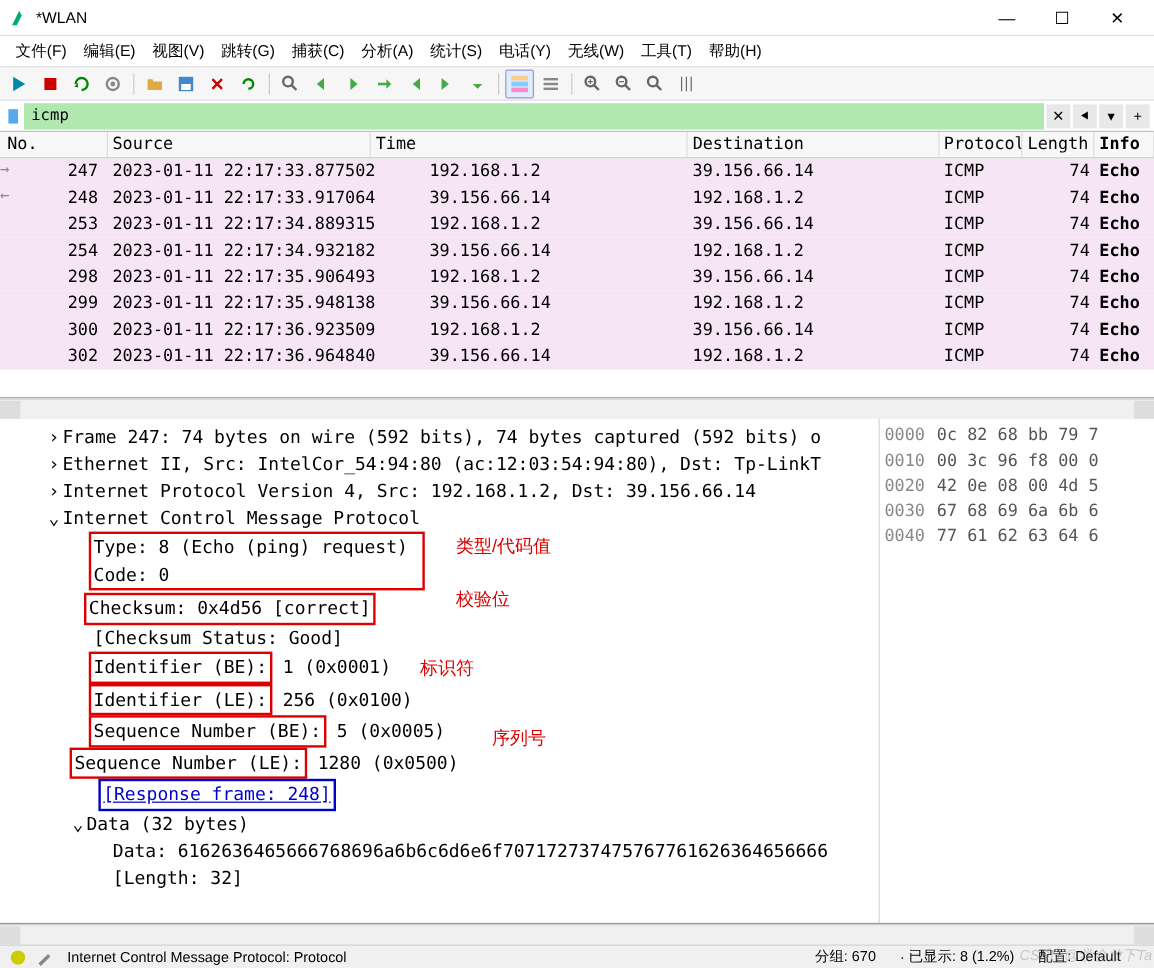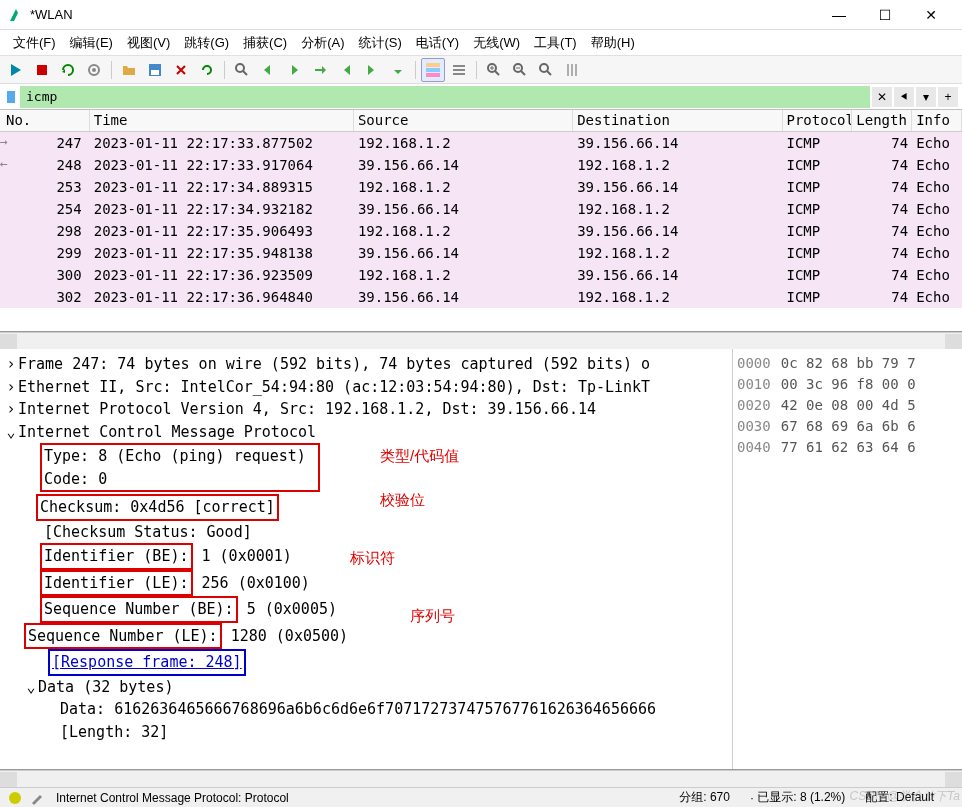--- a/index.html
+++ b/index.html
@@ -19,30 +19,30 @@
 .filter-ctrl { width: 20px; height: 20px; display: flex; align-items: center; justify-content: center; cursor: pointer; background: #e8e8e8; margin-left: 2px; font-size: 12px; }
 .packet-list { flex: 0 0 222px; background: #fff; overflow: auto; font-family: monospace; font-size: 14px; border-bottom: 1px solid #999; position: relative; }
 .pl-header { display: flex; background: #f8f8f8; border-bottom: 1px solid #ccc; position: sticky; top: 0; height: 22px; }
 .pl-col { padding: 2px 4px; border-right: 1px solid #ddd; white-space: nowrap; overflow: hidden; }
 .col-no { width: 90px; text-align: right; padding-right: 8px; }
 .col-time { width: 265px; }
 .col-src { width: 220px; }
 .col-dst { width: 210px; }
 .col-proto { width: 70px; }
 .col-len { width: 60px; text-align: right; }
-.col-info { width: 50px; }
+.col-info { width: 50px; font-weight: bold; }
 .pl-row { display: flex; height: 22px; background: #f5e5f5; align-items: center; }
 .pl-row .pl-col { border-right: none; }
 .scrollbar-h { height: 17px; background: #f0f0f0; border-top: 1px solid #ccc; position: relative; }
 .scrollbar-h::before, .scrollbar-h::after { content: ""; position: absolute; width: 17px; height: 15px; top: 1px; background: #ddd; }
 .scrollbar-h::before { left: 0; }
 .scrollbar-h::after { right: 0; }
 .mid-section { flex: 1; display: flex; border-bottom: 1px solid #999; overflow: hidden; }
 .details-pane { flex: 1; background: #fff; overflow: auto; font-family: monospace; font-size: 15px; padding: 4px 0; line-height: 1.5; position: relative; }
-.details-line { white-space: nowrap; padding: 0 4px; }
+.details-line { white-space: nowrap; padding: 0 4px; margin-left: 34px; }
 .expander { display: inline-block; width: 14px; text-align: center; cursor: pointer; }
 .hex-pane { width: 230px; background: #fff; border-left: 1px solid #ccc; font-family: monospace; font-size: 14px; padding: 4px; line-height: 1.5; overflow: hidden; color: #555; }
 .hex-line { white-space: nowrap; }
 .hex-addr { color: #888; margin-right: 10px; }
 .redbox { border: 2px solid #d00; display: inline-block; padding: 0 2px; }
 .redtext { color: #d00; font-family: Liberation Sans, sans-serif; font-size: 15px; position: absolute; }
 .bluelink { color: #00c; text-decoration: underline; }
 .statusbar { height: 20px; background: #f0f0f0; border-top: 1px solid #ccc; display: flex; align-items: center; padding: 0 8px; font-size: 12px; }
 .sb-section { margin-right: 20px; }
 .sb-flex { flex: 1; }
@@ -211,22 +211,22 @@
   <input class="filter-input" value="icmp" style="">
   <div class="filter-ctrl">✕</div>
   <div class="filter-ctrl">⯇</div>
   <div class="filter-ctrl">▾</div>
   <div class="filter-ctrl">+</div>
 </div>
 
 <div class="packet-list">
   <div class="pl-header">
     <div class="pl-col col-no" style="text-align:left;padding-left:6px">No.</div>
+    <div class="pl-col col-src">Source</div>
     <div class="pl-col col-time">Time</div>
-    <div class="pl-col col-src">Source</div>
     <div class="pl-col col-dst">Destination</div>
     <div class="pl-col col-proto">Protocol</div>
     <div class="pl-col col-len" style="text-align:left">Length</div>
     <div class="pl-col col-info">Info</div>
   </div>
   <div id="packet-rows">
       <div class="pl-row">
         <div class="pl-col col-no">247</div>
         <div class="pl-col col-time">2023-01-11 22:17:33.877502</div>
         <div class="pl-col col-src">192.168.1.2</div>

